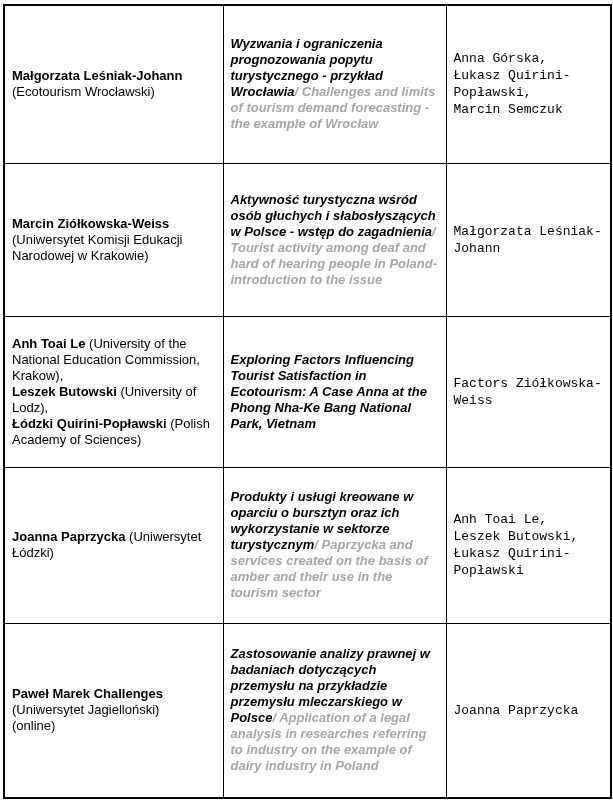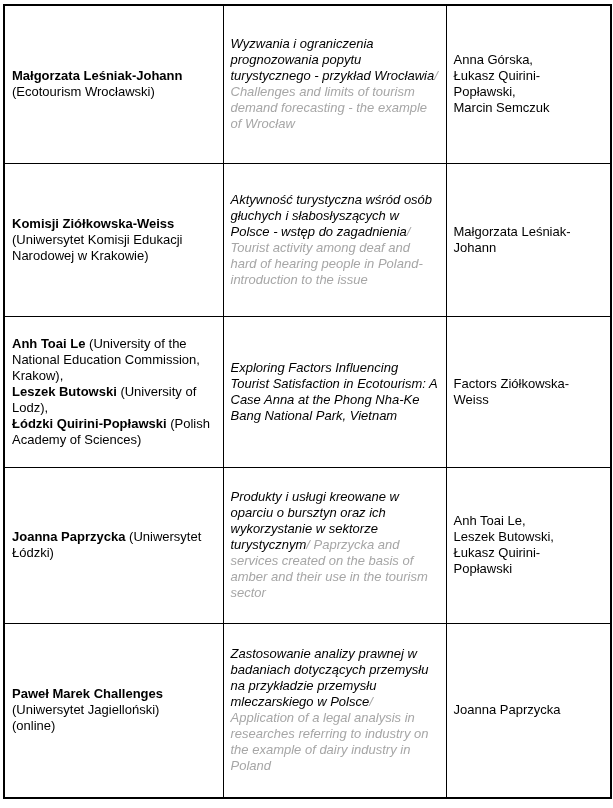--- a/index.html
+++ b/index.html
@@ -25,23 +25,23 @@
   col.c1 { width: 219px; }
   col.c2 { width: 223px; }
   col.c3 { width: 165px; }
   tr.r1 { height: 158px; }
   tr.r2 { height: 153px; }
   tr.r3 { height: 151px; }
   tr.r4 { height: 156px; }
   tr.r5 { height: 175px; }
   .pname { font-weight: bold; }
   .paff  { white-space: pre-line; }
-  td.title-cell { font-weight: normal; font-style: italic; margin-left: 36px; }
+  td.title-cell { font-weight: bold; font-style: italic; margin-left: 36px; }
   .title-en { color: var(--gray); }
-  .chairs-text { white-space: pre-line; }
+  .chairs-text { white-space: pre-line; font-family: Liberation Mono, monospace; }
 </style>
 </head>
 <body>
 
 <div class="page">
   <table class="session-table">
     <colgroup>
       <col class="c1">
         <col class="c2">
         <col class="c3">
@@ -52,21 +52,21 @@
             <div><span class="pname">Małgorzata Leśniak-Johann</span> <span class="paff">(Ecotourism Wrocławski)</span></div>
           </td>
           <td class="cell title-cell"><span class="title-pl">Wyzwania i ograniczenia prognozowania popytu turystycznego - przykład Wrocławia</span><span class="title-en">/ Challenges and limits of tourism demand forecasting - the example of Wrocław</span></td>
           <td class="cell chairs-cell"><span class="chairs-text">Anna Górska,
 Łukasz Quirini-
 Popławski,
 Marcin Semczuk</span></td>
         </tr>
         <tr class="r2">
           <td class="cell presenters-cell">
-            <div><span class="pname">Komisji Ziółkowska-Weiss</span> <span class="paff">(Uniwersytet Komisji Edukacji Narodowej w Krakowie)</span></div>
+            <div><span class="pname">Marcin Ziółkowska-Weiss</span> <span class="paff">(Uniwersytet Komisji Edukacji Narodowej w Krakowie)</span></div>
           </td>
           <td class="cell title-cell"><span class="title-pl">Aktywność turystyczna wśród osób głuchych i słabosłyszących w Polsce - wstęp do zagadnienia</span><span class="title-en">/ Tourist activity among deaf and hard of hearing people in Poland-introduction to the issue</span></td>
           <td class="cell chairs-cell"><span class="chairs-text">Małgorzata Leśniak-
 Johann</span></td>
         </tr>
         <tr class="r3">
           <td class="cell presenters-cell">
             <div><span class="pname">Anh Toai Le</span> <span class="paff">(University of the National Education Commission, Krakow),</span></div>
             <div><span class="pname">Leszek Butowski</span> <span class="paff">(University of Lodz),</span></div>
             <div><span class="pname">Łódzki Quirini-Popławski</span> <span class="paff">(Polish Academy of Sciences)</span></div>

